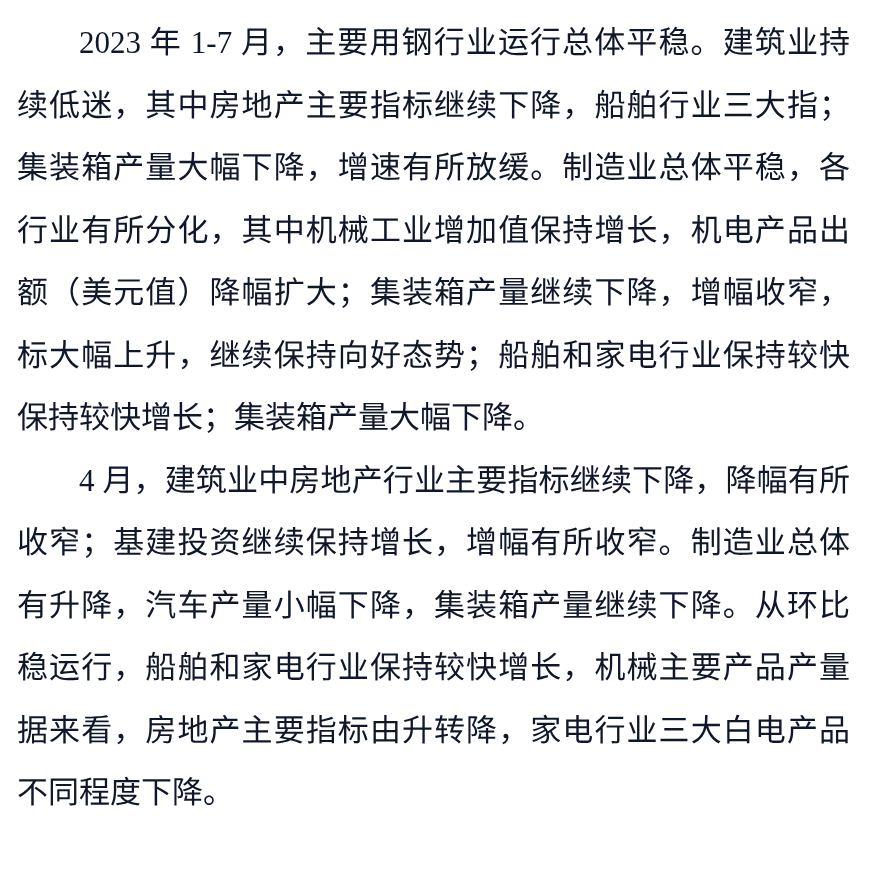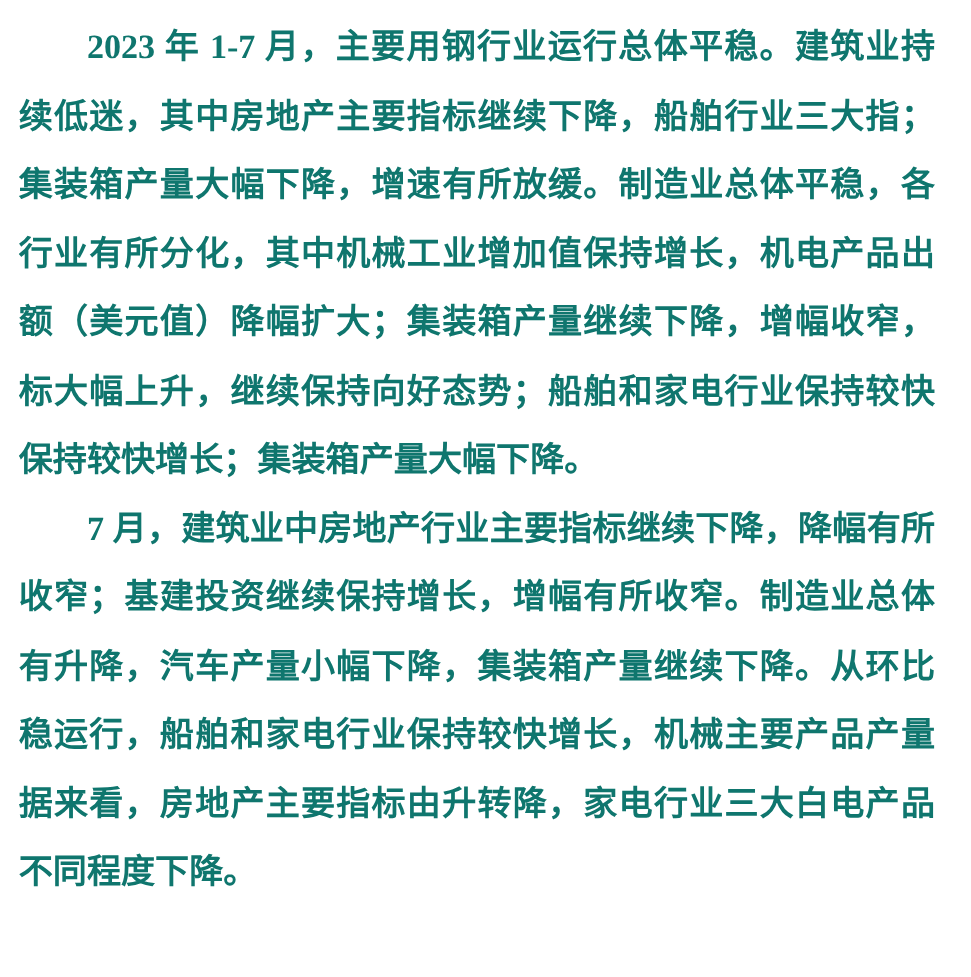--- a/index.html
+++ b/index.html
@@ -12,22 +12,22 @@
   .page {
     position: relative;
     width: 883px;
     height: 888px;
     background: #ffffff;
   }
   .doc-body {
     padding: 12px 33px 0 17px;
     font-family: "Liberation Serif", "DejaVu Serif", serif;
     font-size: 31px;
-    font-weight: 700;
-    color: #0f766e;
+    font-weight: 400;
+    color: #0f172a;
     -webkit-font-smoothing: antialiased;
   }
   .paragraph { display: block; }
   .line {
     display: block;
     height: 62.5px;
     line-height: 62.5px;
     overflow: hidden;
     text-align: justify;
     text-align-last: justify;
@@ -50,21 +50,21 @@
       <div class="line indent">2023 年 1-7 月，主要用钢行业运行总体平稳。建筑业持</div>
       <div class="line">续低迷，其中房地产主要指标继续下降，船舶行业三大指；基础</div>
       <div class="line">集装箱产量大幅下降，增速有所放缓。制造业总体平稳，各</div>
       <div class="line">行业有所分化，其中机械工业增加值保持增长，机电产品出口</div>
       <div class="line">额（美元值）降幅扩大；集装箱产量继续下降，增幅收窄，新能</div>
       <div class="line">标大幅上升，继续保持向好态势；船舶和家电行业保持较快增长</div>
       <div class="line para-end">保持较快增长；集装箱产量大幅下降。</div>
     </div>
 
     <div class="paragraph">
-      <div class="line indent">7 月，建筑业中房地产行业主要指标继续下降，降幅有所</div>
+      <div class="line indent">4 月，建筑业中房地产行业主要指标继续下降，降幅有所</div>
       <div class="line">收窄；基建投资继续保持增长，增幅有所收窄。制造业总体平</div>
       <div class="line">有升降，汽车产量小幅下降，集装箱产量继续下降。从环比数</div>
       <div class="line">稳运行，船舶和家电行业保持较快增长，机械主要产品产量各</div>
       <div class="line">据来看，房地产主要指标由升转降，家电行业三大白电产品产量</div>
       <div class="line para-end">不同程度下降。</div>
     </div>
 
   </div>
 </div>
 

